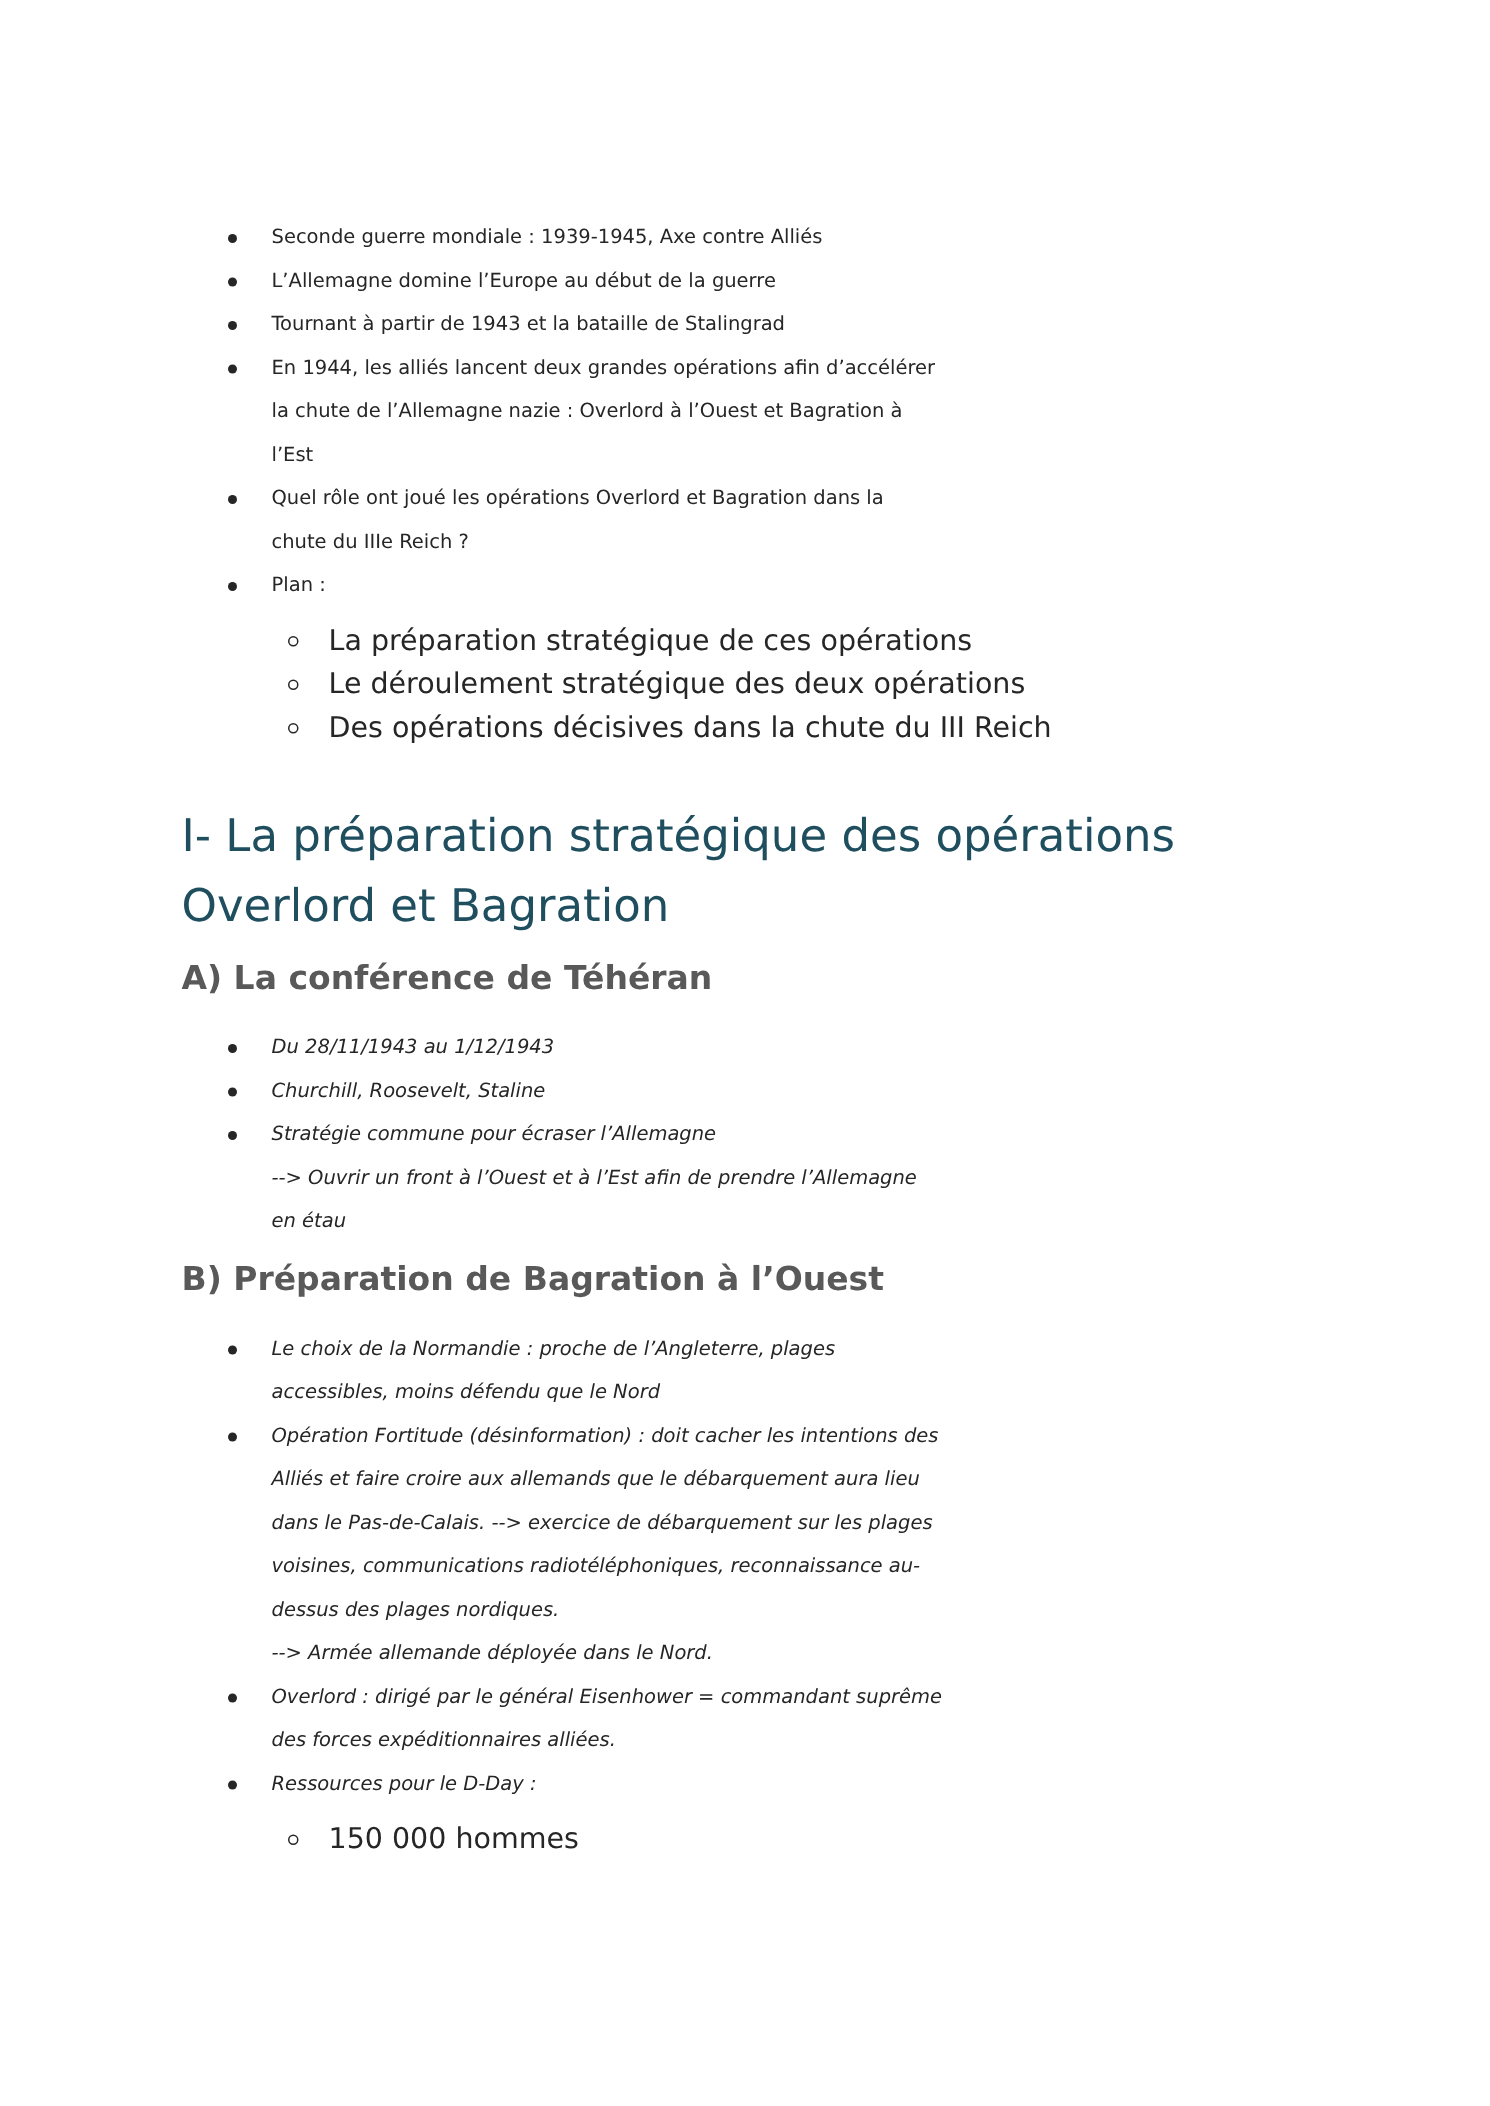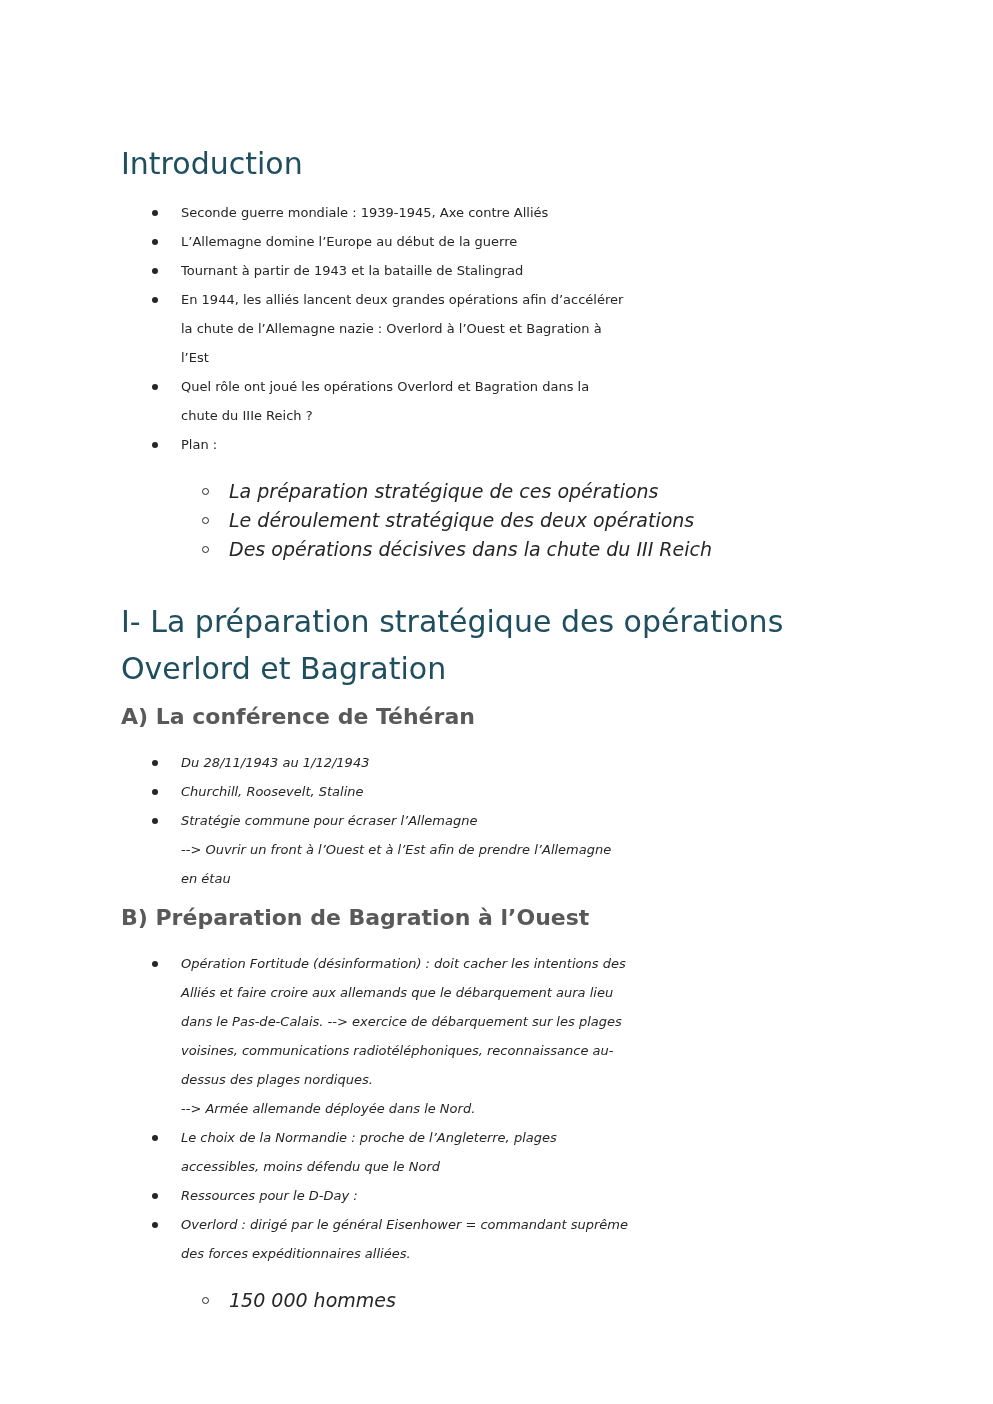--- a/index.html
+++ b/index.html
@@ -50,23 +50,22 @@
     position: absolute;
     left: 31px;
     top: 12px;
     width: 6px;
     height: 6px;
     border-radius: 50%;
     background: #262626;
   }
   ul.sub-bullets {
     list-style: none;
-    margin: 18px;
+    margin: 8px;
     padding: 0;
-    font-style: italic;
   }
   ul.sub-bullets li {
     position: relative;
     padding-left: 90px;
     font-size: 19px;
     line-height: 29px;
   }
   .marker-circle {
     position: absolute;
     left: 63px;
@@ -77,21 +76,20 @@
     border: 1.3px solid #262626;
     background: transparent;
     box-sizing: border-box;
   }
 </style>
 </head>
 <body>
 
 <div class="page">
 
-  <h1>Introduction</h1>
 
   <ul class="bullets">
     <li>
       <span class="marker-dot"></span>
       <span class="li-text">Seconde guerre mondiale : 1939-1945, Axe contre Alliés</span>
     </li>
     <li>
       <span class="marker-dot"></span>
       <span class="li-text">L’Allemagne domine l’Europe au début de la guerre</span>
     </li>
@@ -151,40 +149,40 @@
 --&gt; Ouvrir un front à l’Ouest et à l’Est afin de prendre l’Allemagne
 en étau</span>
     </li>
   </ul>
 
   <h2>B) Préparation de Bagration à l’Ouest</h2>
 
   <ul class="bullets gap-top">
     <li>
       <span class="marker-dot"></span>
+      <span class="li-text">Le choix de la Normandie : proche de l’Angleterre, plages
+accessibles, moins défendu que le Nord</span>
+    </li>
+    <li>
+      <span class="marker-dot"></span>
       <span class="li-text">Opération Fortitude (désinformation) : doit cacher les intentions des
 Alliés et faire croire aux allemands que le débarquement aura lieu
 dans le Pas-de-Calais. --&gt; exercice de débarquement sur les plages
 voisines, communications radiotéléphoniques, reconnaissance au-
 dessus des plages nordiques.
 --&gt; Armée allemande déployée dans le Nord.</span>
     </li>
     <li>
       <span class="marker-dot"></span>
-      <span class="li-text">Le choix de la Normandie : proche de l’Angleterre, plages
-accessibles, moins défendu que le Nord</span>
+      <span class="li-text">Overlord : dirigé par le général Eisenhower = commandant suprême
+des forces expéditionnaires alliées.</span>
     </li>
     <li>
       <span class="marker-dot"></span>
       <span class="li-text">Ressources pour le D-Day :</span>
-    </li>
-    <li>
-      <span class="marker-dot"></span>
-      <span class="li-text">Overlord : dirigé par le général Eisenhower = commandant suprême
-des forces expéditionnaires alliées.</span>
     </li>
   </ul>
 
   <ul class="sub-bullets">
     <li>
       <span class="marker-circle"></span>
       <span class="li-text">150 000 hommes</span>
     </li>
   </ul>
 

